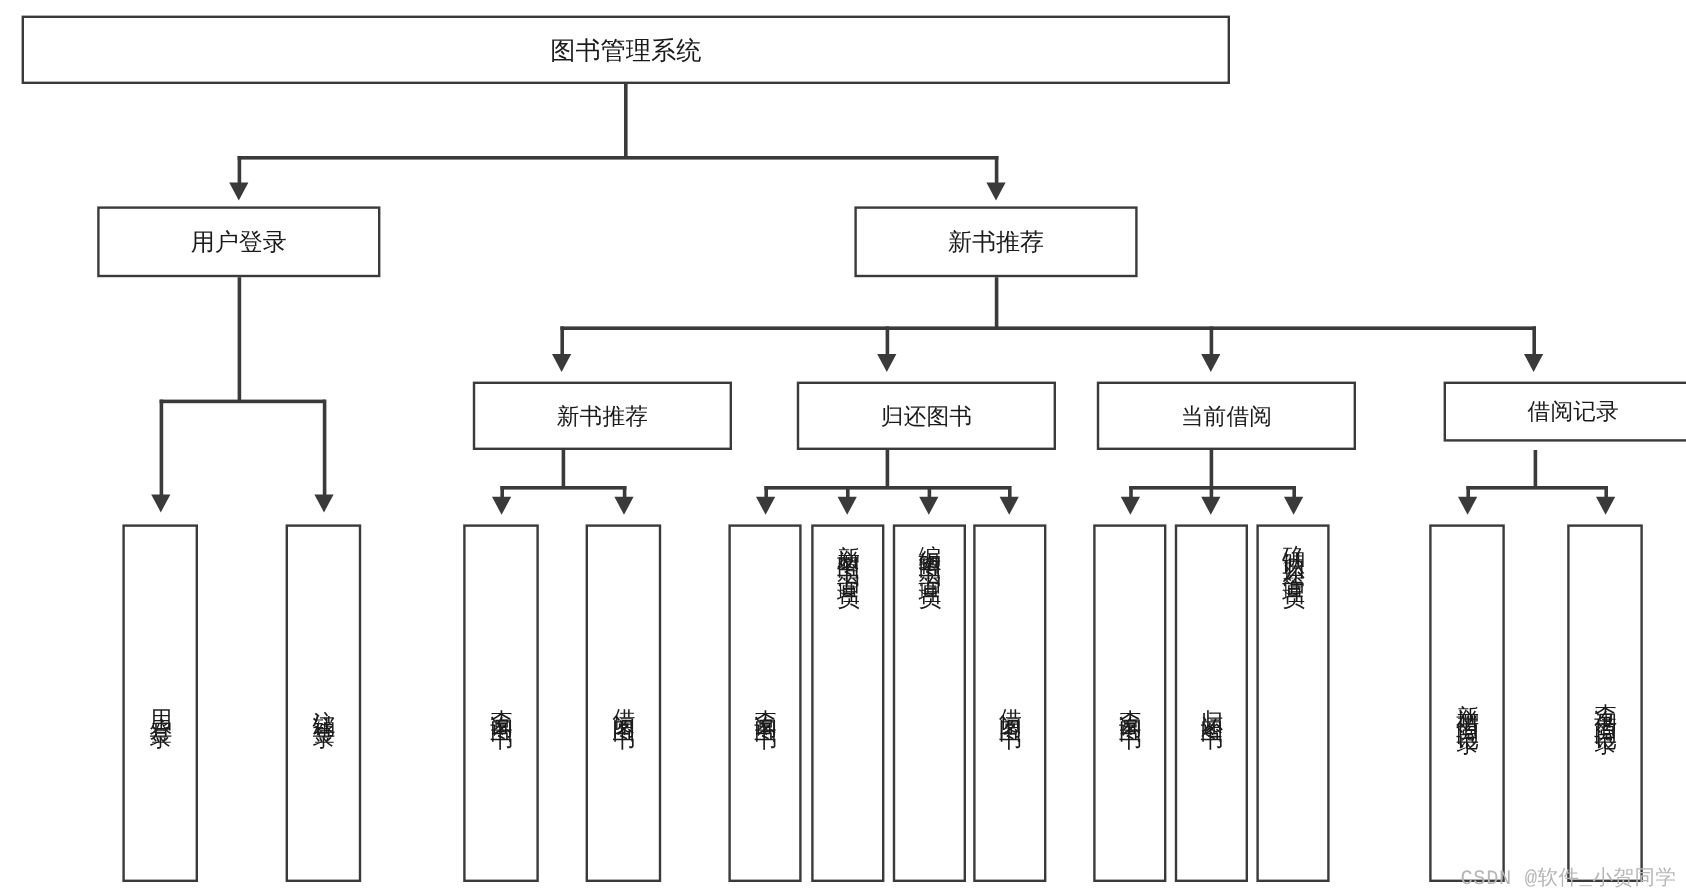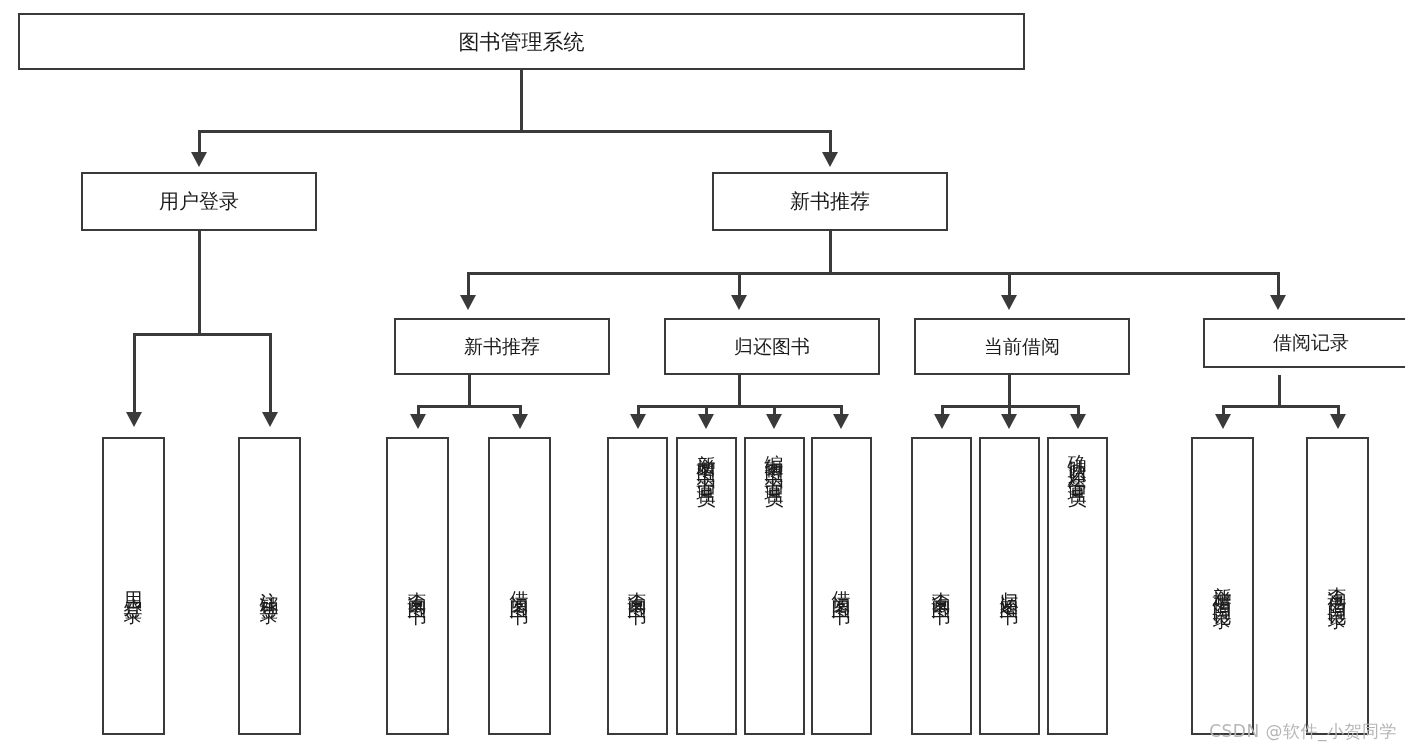--- a/index.html
+++ b/index.html
@@ -72,20 +72,21 @@
 
   
   #watermark {
     position: absolute;
     right: 8px;
     bottom: 4px;
     font-size: 17px;
     color: #b6b6b6;
     white-space: nowrap;
     letter-spacing: 0.5px;
+    font-family: Liberation Mono, monospace;
   }
 </style>
 </head>
 <body>
 
 <div id="canvas">
 
   <div class="node root" style="left:18px; top:13px; width:1007px; height:57px;">
     <span>图书管理系统</span>
   </div>

